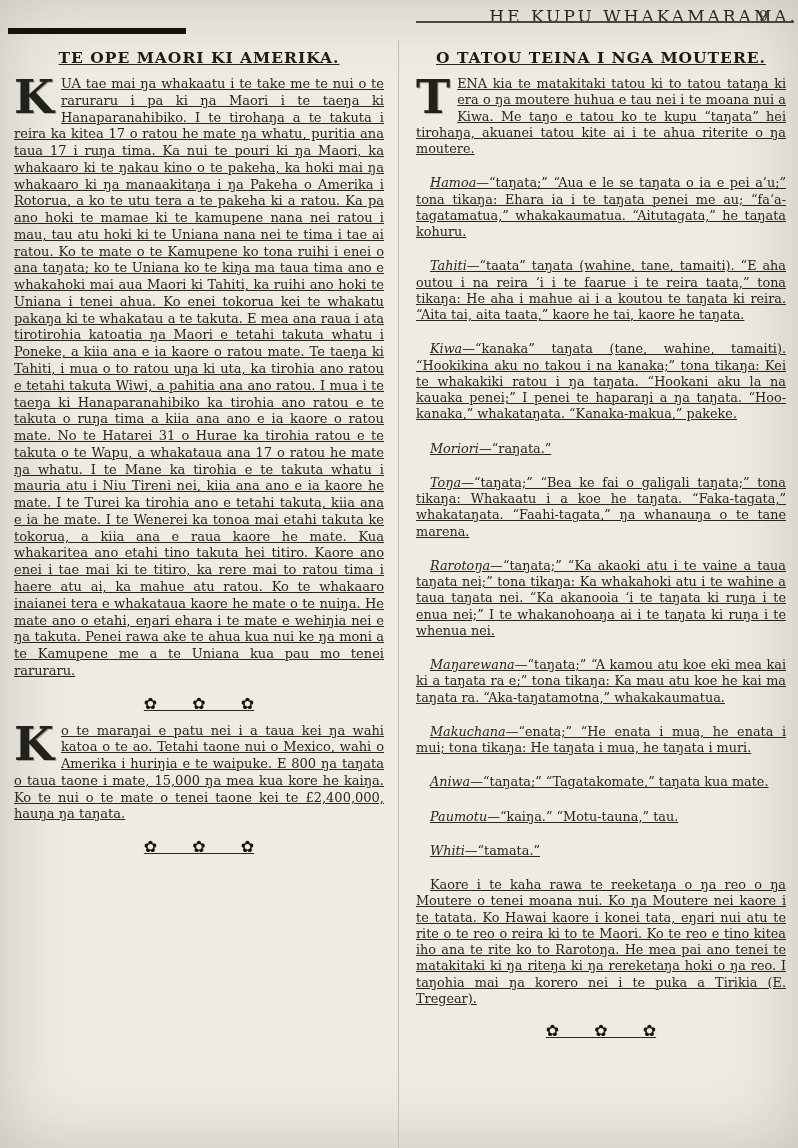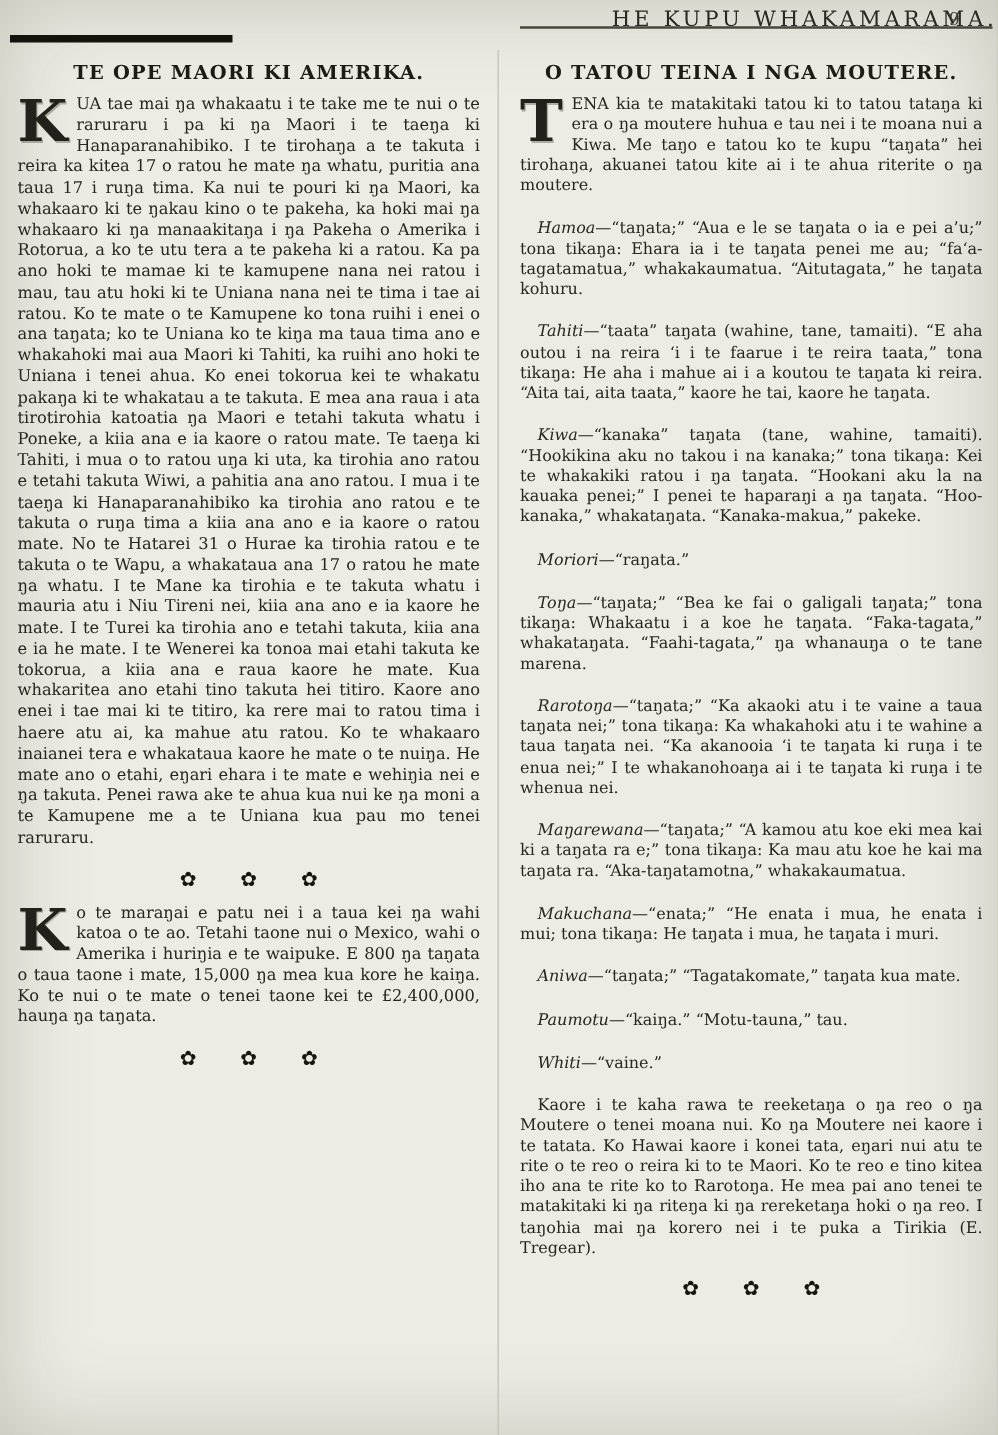--- a/index.html
+++ b/index.html
@@ -46,20 +46,21 @@
   .col-divider {
     position:absolute;
     left:398px; top:40px; bottom:0;
     width:1px;
     background:#c3bfb2;
   }
   .columns {
     display:flex;
     gap:32px;
     padding:4px 12px 0 14px;
+    text-decoration:underline;
   }
   .col { width:372px; box-sizing:border-box; }
   .article-title {
     margin:8px 0 9px;
     text-align:center;
     font-size:15.5px;
     font-weight:bold;
     letter-spacing:1px;
     color:#1d1b16;
   }
@@ -133,20 +134,20 @@
       <p class="entry"><i class="headword">Hamoa</i><span>—“taŋata;” “Aua e le se taŋata o ia e pei a’u;” tona tikaŋa: Ehara ia i te taŋata penei me au; “fa‘a-tagatamatua,” whakakaumatua. “Aitutagata,” he taŋata kohuru.</span></p>
       <p class="entry"><i class="headword">Tahiti</i><span>—“taata” taŋata (wahine, tane, tamaiti). “E aha outou i na reira ‘i i te faarue i te reira taata,” tona tikaŋa: He aha i mahue ai i a koutou te taŋata ki reira. “Aita tai, aita taata,” kaore he tai, kaore he taŋata.</span></p>
       <p class="entry"><i class="headword">Kiwa</i><span>—“kanaka” taŋata (tane, wahine, tamaiti). “Hookikina aku no takou i na kanaka;” tona tikaŋa: Kei te whakakiki ratou i ŋa taŋata. “Hookani aku la na kauaka penei;” I penei te haparaŋi a ŋa taŋata. “Hoo-kanaka,” whakataŋata. “Kanaka-makua,” pakeke.</span></p>
       <p class="entry"><i class="headword">Moriori</i><span>—“raŋata.”</span></p>
       <p class="entry"><i class="headword">Toŋa</i><span>—“taŋata;” “Bea ke fai o galigali taŋata;” tona tikaŋa: Whakaatu i a koe he taŋata. “Faka-tagata,” whakataŋata. “Faahi-tagata,” ŋa whanauŋa o te tane marena.</span></p>
       <p class="entry"><i class="headword">Rarotoŋa</i><span>—“taŋata;” “Ka akaoki atu i te vaine a taua taŋata nei;” tona tikaŋa: Ka whakahoki atu i te wahine a taua taŋata nei. “Ka akanooia ‘i te taŋata ki ruŋa i te enua nei;” I te whakanohoaŋa ai i te taŋata ki ruŋa i te whenua nei.</span></p>
       <p class="entry"><i class="headword">Maŋarewana</i><span>—“taŋata;” “A kamou atu koe eki mea kai ki a taŋata ra e;” tona tikaŋa: Ka mau atu koe he kai ma taŋata ra. “Aka-taŋatamotna,” whakakaumatua.</span></p>
       <p class="entry"><i class="headword">Makuchana</i><span>—“enata;” “He enata i mua, he enata i mui; tona tikaŋa: He taŋata i mua, he taŋata i muri.</span></p>
       <p class="entry"><i class="headword">Aniwa</i><span>—“taŋata;” “Tagatakomate,” taŋata kua mate.</span></p>
       <p class="entry"><i class="headword">Paumotu</i><span>—“kaiŋa.” “Motu-tauna,” tau.</span></p>
-      <p class="entry"><i class="headword">Whiti</i><span>—“vaine.”</span></p>
+      <p class="entry"><i class="headword">Whiti</i><span>—“tamata.”</span></p>
 
       <p class="body-text closing">Kaore i te kaha rawa te reeketaŋa o ŋa reo o ŋa Moutere o tenei moana nui. Ko ŋa Moutere nei kaore i te tatata. Ko Hawai kaore i konei tata, eŋari nui atu te rite o te reo o reira ki to te Maori. Ko te reo e tino kitea iho ana te rite ko to Rarotoŋa. He mea pai ano tenei te matakitaki ki ŋa riteŋa ki ŋa rereketaŋa hoki o ŋa reo. I taŋohia mai ŋa korero nei i te puka a Tirikia (E. Tregear).</p>
       <div class="ornament">✿ ✿ ✿</div>
     </div>
 
   </div>
 </div>
 
 </body></html>

